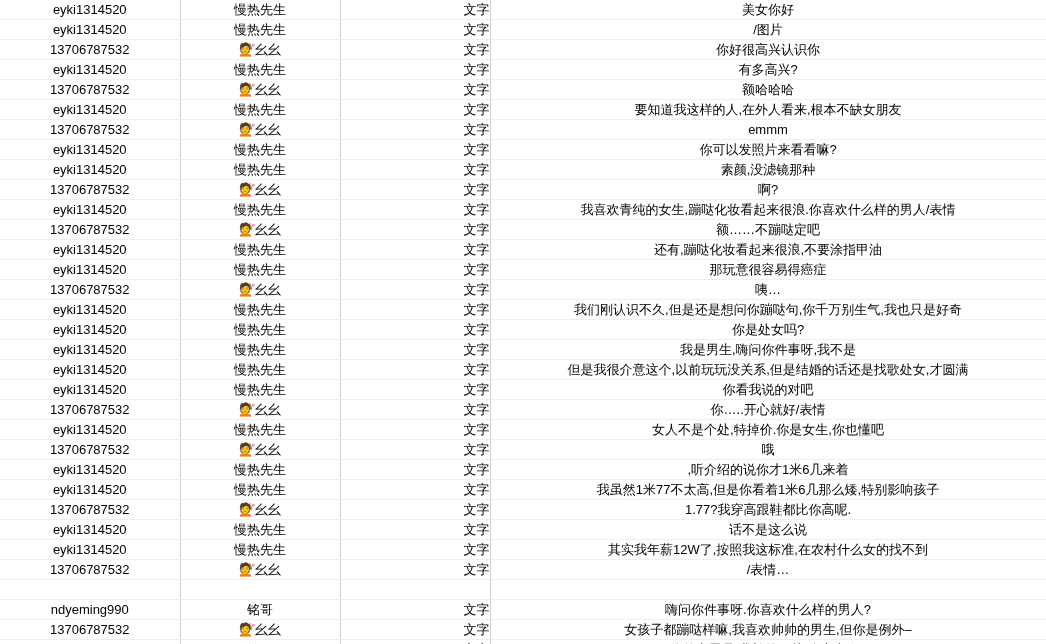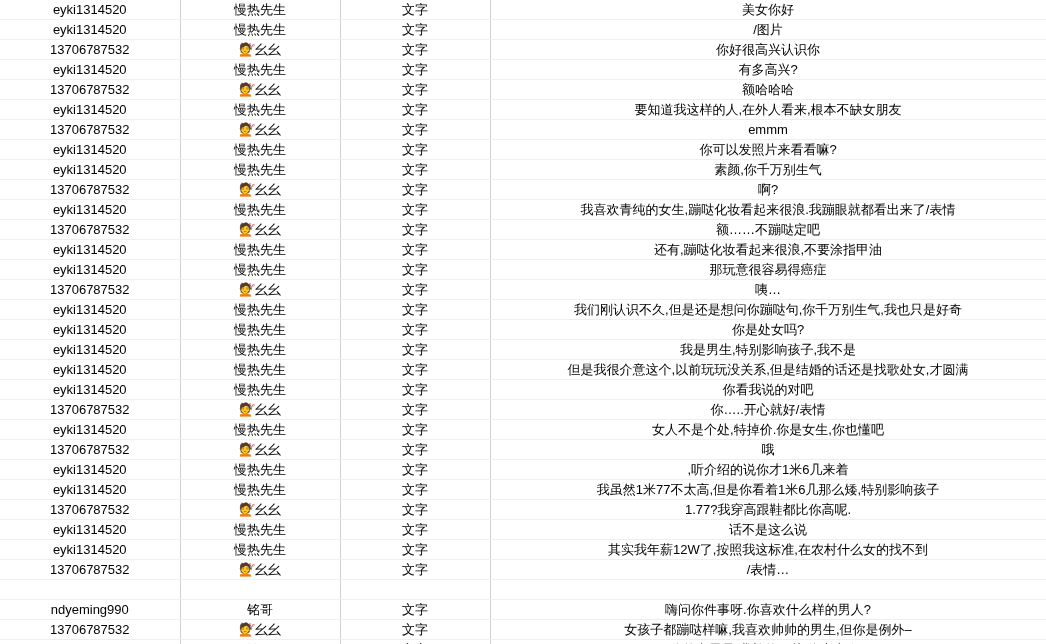--- a/index.html
+++ b/index.html
@@ -41,21 +41,21 @@
     font-size: 13px;
     vertical-align: middle;
   }
   td.id-cell {
     text-align: center;
   }
   td.nick-cell {
     text-align: center;
   }
   td.type-cell {
-    text-align: center;
+    text-align: right;
     padding-left: 8px;
   }
   td.msg-cell {
     text-align: center;
     padding-right: 8px;
   }
   tr.blank td {
     border-bottom: 1px solid #efefef;
   }
   tr.blank td.id-cell,
@@ -200,21 +200,21 @@
           <td class="id-cell">
             <span class="clip">eyki1314520</span>
           </td>
           <td class="nick-cell">
             <span class="clip">慢热先生</span>
           </td>
           <td class="type-cell">
             <span class="clip">文字</span>
           </td>
           <td class="msg-cell">
-            <span class="clip">素颜,你千万别生气</span>
+            <span class="clip">素颜,没滤镜那种</span>
           </td>
         </tr>
         <tr>
           <td class="id-cell">
             <span class="clip">13706787532</span>
           </td>
           <td class="nick-cell">
             <span class="clip">💇幺幺</span>
           </td>
           <td class="type-cell">
@@ -228,21 +228,21 @@
           <td class="id-cell">
             <span class="clip">eyki1314520</span>
           </td>
           <td class="nick-cell">
             <span class="clip">慢热先生</span>
           </td>
           <td class="type-cell">
             <span class="clip">文字</span>
           </td>
           <td class="msg-cell">
-            <span class="clip">我喜欢青纯的女生,蹦哒化妆看起来很浪.我蹦眼就都看出来了/表情</span>
+            <span class="clip">我喜欢青纯的女生,蹦哒化妆看起来很浪.你喜欢什么样的男人/表情</span>
           </td>
         </tr>
         <tr>
           <td class="id-cell">
             <span class="clip">13706787532</span>
           </td>
           <td class="nick-cell">
             <span class="clip">💇幺幺</span>
           </td>
           <td class="type-cell">
@@ -326,21 +326,21 @@
           <td class="id-cell">
             <span class="clip">eyki1314520</span>
           </td>
           <td class="nick-cell">
             <span class="clip">慢热先生</span>
           </td>
           <td class="type-cell">
             <span class="clip">文字</span>
           </td>
           <td class="msg-cell">
-            <span class="clip">我是男生,特别影响孩子,我不是</span>
+            <span class="clip">我是男生,嗨问你件事呀,我不是</span>
           </td>
         </tr>
         <tr>
           <td class="id-cell">
             <span class="clip">eyki1314520</span>
           </td>
           <td class="nick-cell">
             <span class="clip">慢热先生</span>
           </td>
           <td class="type-cell">

